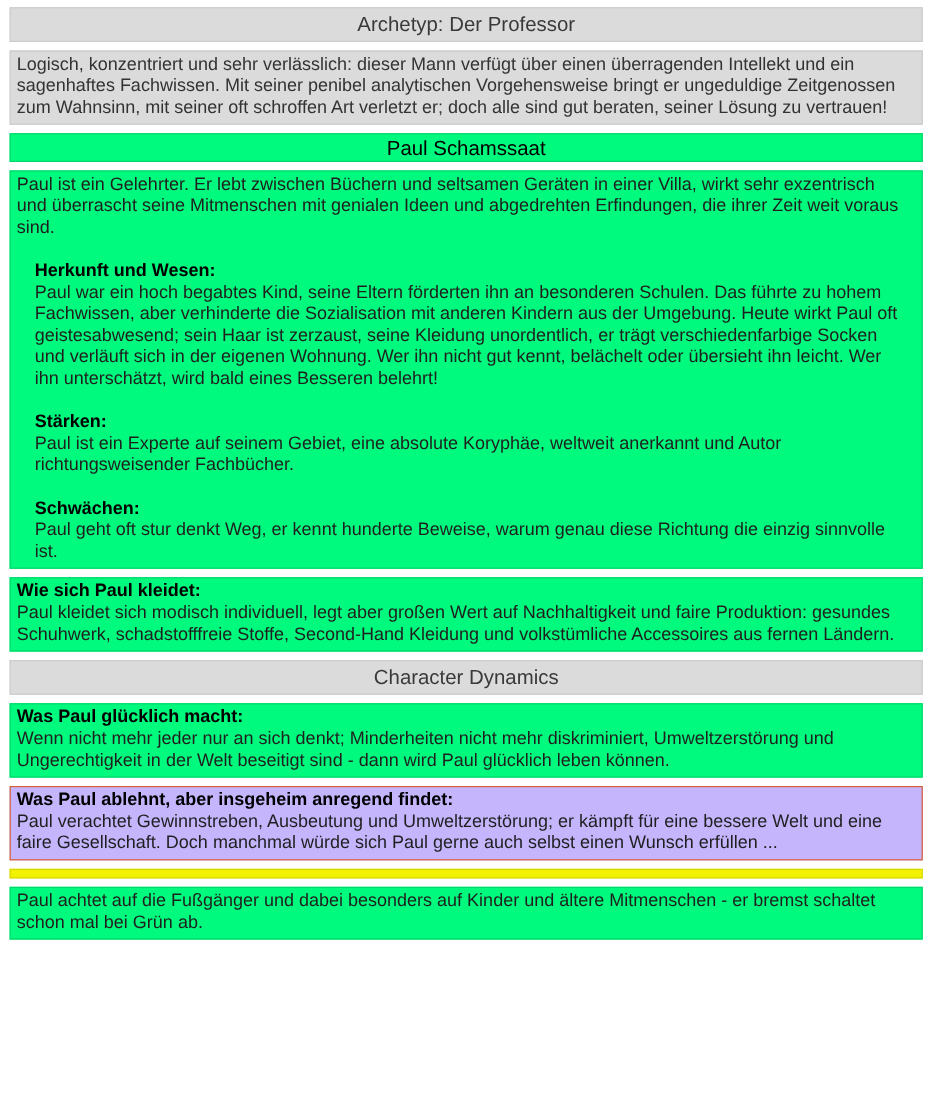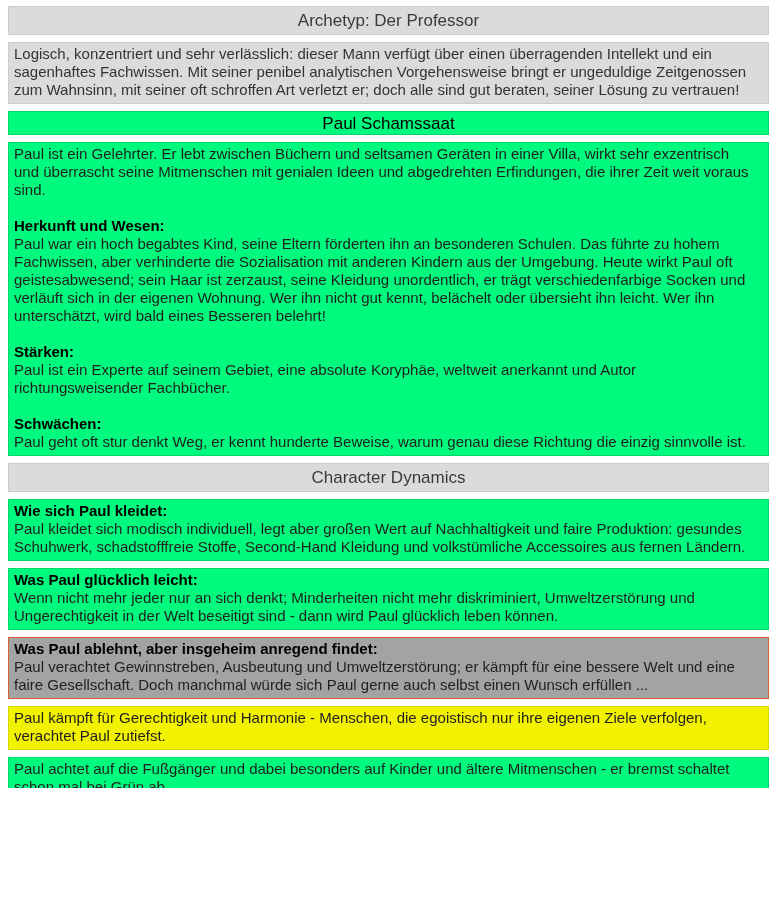--- a/index.html
+++ b/index.html
@@ -26,24 +26,24 @@
   }
   .header-bar {
     text-align: center;
     font-size: 17px;
     line-height: 21px;
     padding: 3px 5px;
     color: #3a3a3a;
   }
   .gray   { background: #dbdbdb; border-color: #cccccc; }
   .green  { background: #00fa7d; border-color: #00d86c; }
-  .orange { background: #a3a3a3; border-color: #d95f35; }
+  .orange { background: #c4b5fd; border-color: #d95f35; }
   .yellow { background: #f2f200; border-color: #d6d600; }
   .header-bar.green { color: #000000; padding: 1px 5px 0 5px; }
-  .para + .para { margin-top: 18px; }
+  .para + .para { margin-top: 18px; margin-left: 15px; }
   .para-head { font-weight: bold; color: #000000; }
   .para-body { color: #1f1f1f; }
   .intro-text { color: #333333; }
   .partial-next {
     width: 57px;
     height: 6px;
     background: #3a57ce;
   }
 </style>
 </head>
@@ -68,39 +68,38 @@
     <div class="para">
       <div class="para-head">Stärken:</div>
       <div class="para-body">Paul ist ein Experte auf seinem Gebiet, eine absolute Koryphäe, weltweit anerkannt und Autor richtungsweisender Fachbücher.</div>
     </div>
     <div class="para">
       <div class="para-head">Schwächen:</div>
       <div class="para-body">Paul geht oft stur denkt Weg, er kennt hunderte Beweise, warum genau diese Richtung die einzig sinnvolle ist.</div>
     </div>
   </div>
 
-  <div class="box header-bar gray">Character Dynamics</div>
-
   <div class="box green">
     <div class="para-head">Wie sich Paul kleidet:</div>
     <div class="para-body">Paul kleidet sich modisch individuell, legt aber großen Wert auf Nachhaltigkeit und faire Produktion: gesundes Schuhwerk, schadstofffreie Stoffe, Second-Hand Kleidung und volkstümliche Accessoires aus fernen Ländern.</div>
   </div>
 
+  <div class="box header-bar gray">Character Dynamics</div>
+
   <div class="box green">
-    <div class="para-head">Was Paul glücklich leicht:</div>
+    <div class="para-head">Was Paul glücklich macht:</div>
     <div class="para-body">Wenn nicht mehr jeder nur an sich denkt; Minderheiten nicht mehr diskriminiert, Umweltzerstörung und Ungerechtigkeit in der Welt beseitigt sind - dann wird Paul glücklich leben können.</div>
   </div>
 
   <div class="box orange">
     <div class="para-head">Was Paul ablehnt, aber insgeheim anregend findet:</div>
     <div class="para-body">Paul verachtet Gewinnstreben, Ausbeutung und Umweltzerstörung; er kämpft für eine bessere Welt und eine faire Gesellschaft. Doch manchmal würde sich Paul gerne auch selbst einen Wunsch erfüllen ...</div>
   </div>
 
   <div class="box yellow">
-    <div class="para-body">Paul kämpft für Gerechtigkeit und Harmonie - Menschen, die egoistisch nur ihre eigenen Ziele verfolgen, verachtet Paul zutiefst.</div>
   </div>
 
   <div class="box green">
     <div class="para-body">Paul achtet auf die Fußgänger und dabei besonders auf Kinder und ältere Mitmenschen - er bremst schaltet schon mal bei Grün ab.</div>
   </div>
 
   <div class="partial-next"></div>
 
 </div>
 

